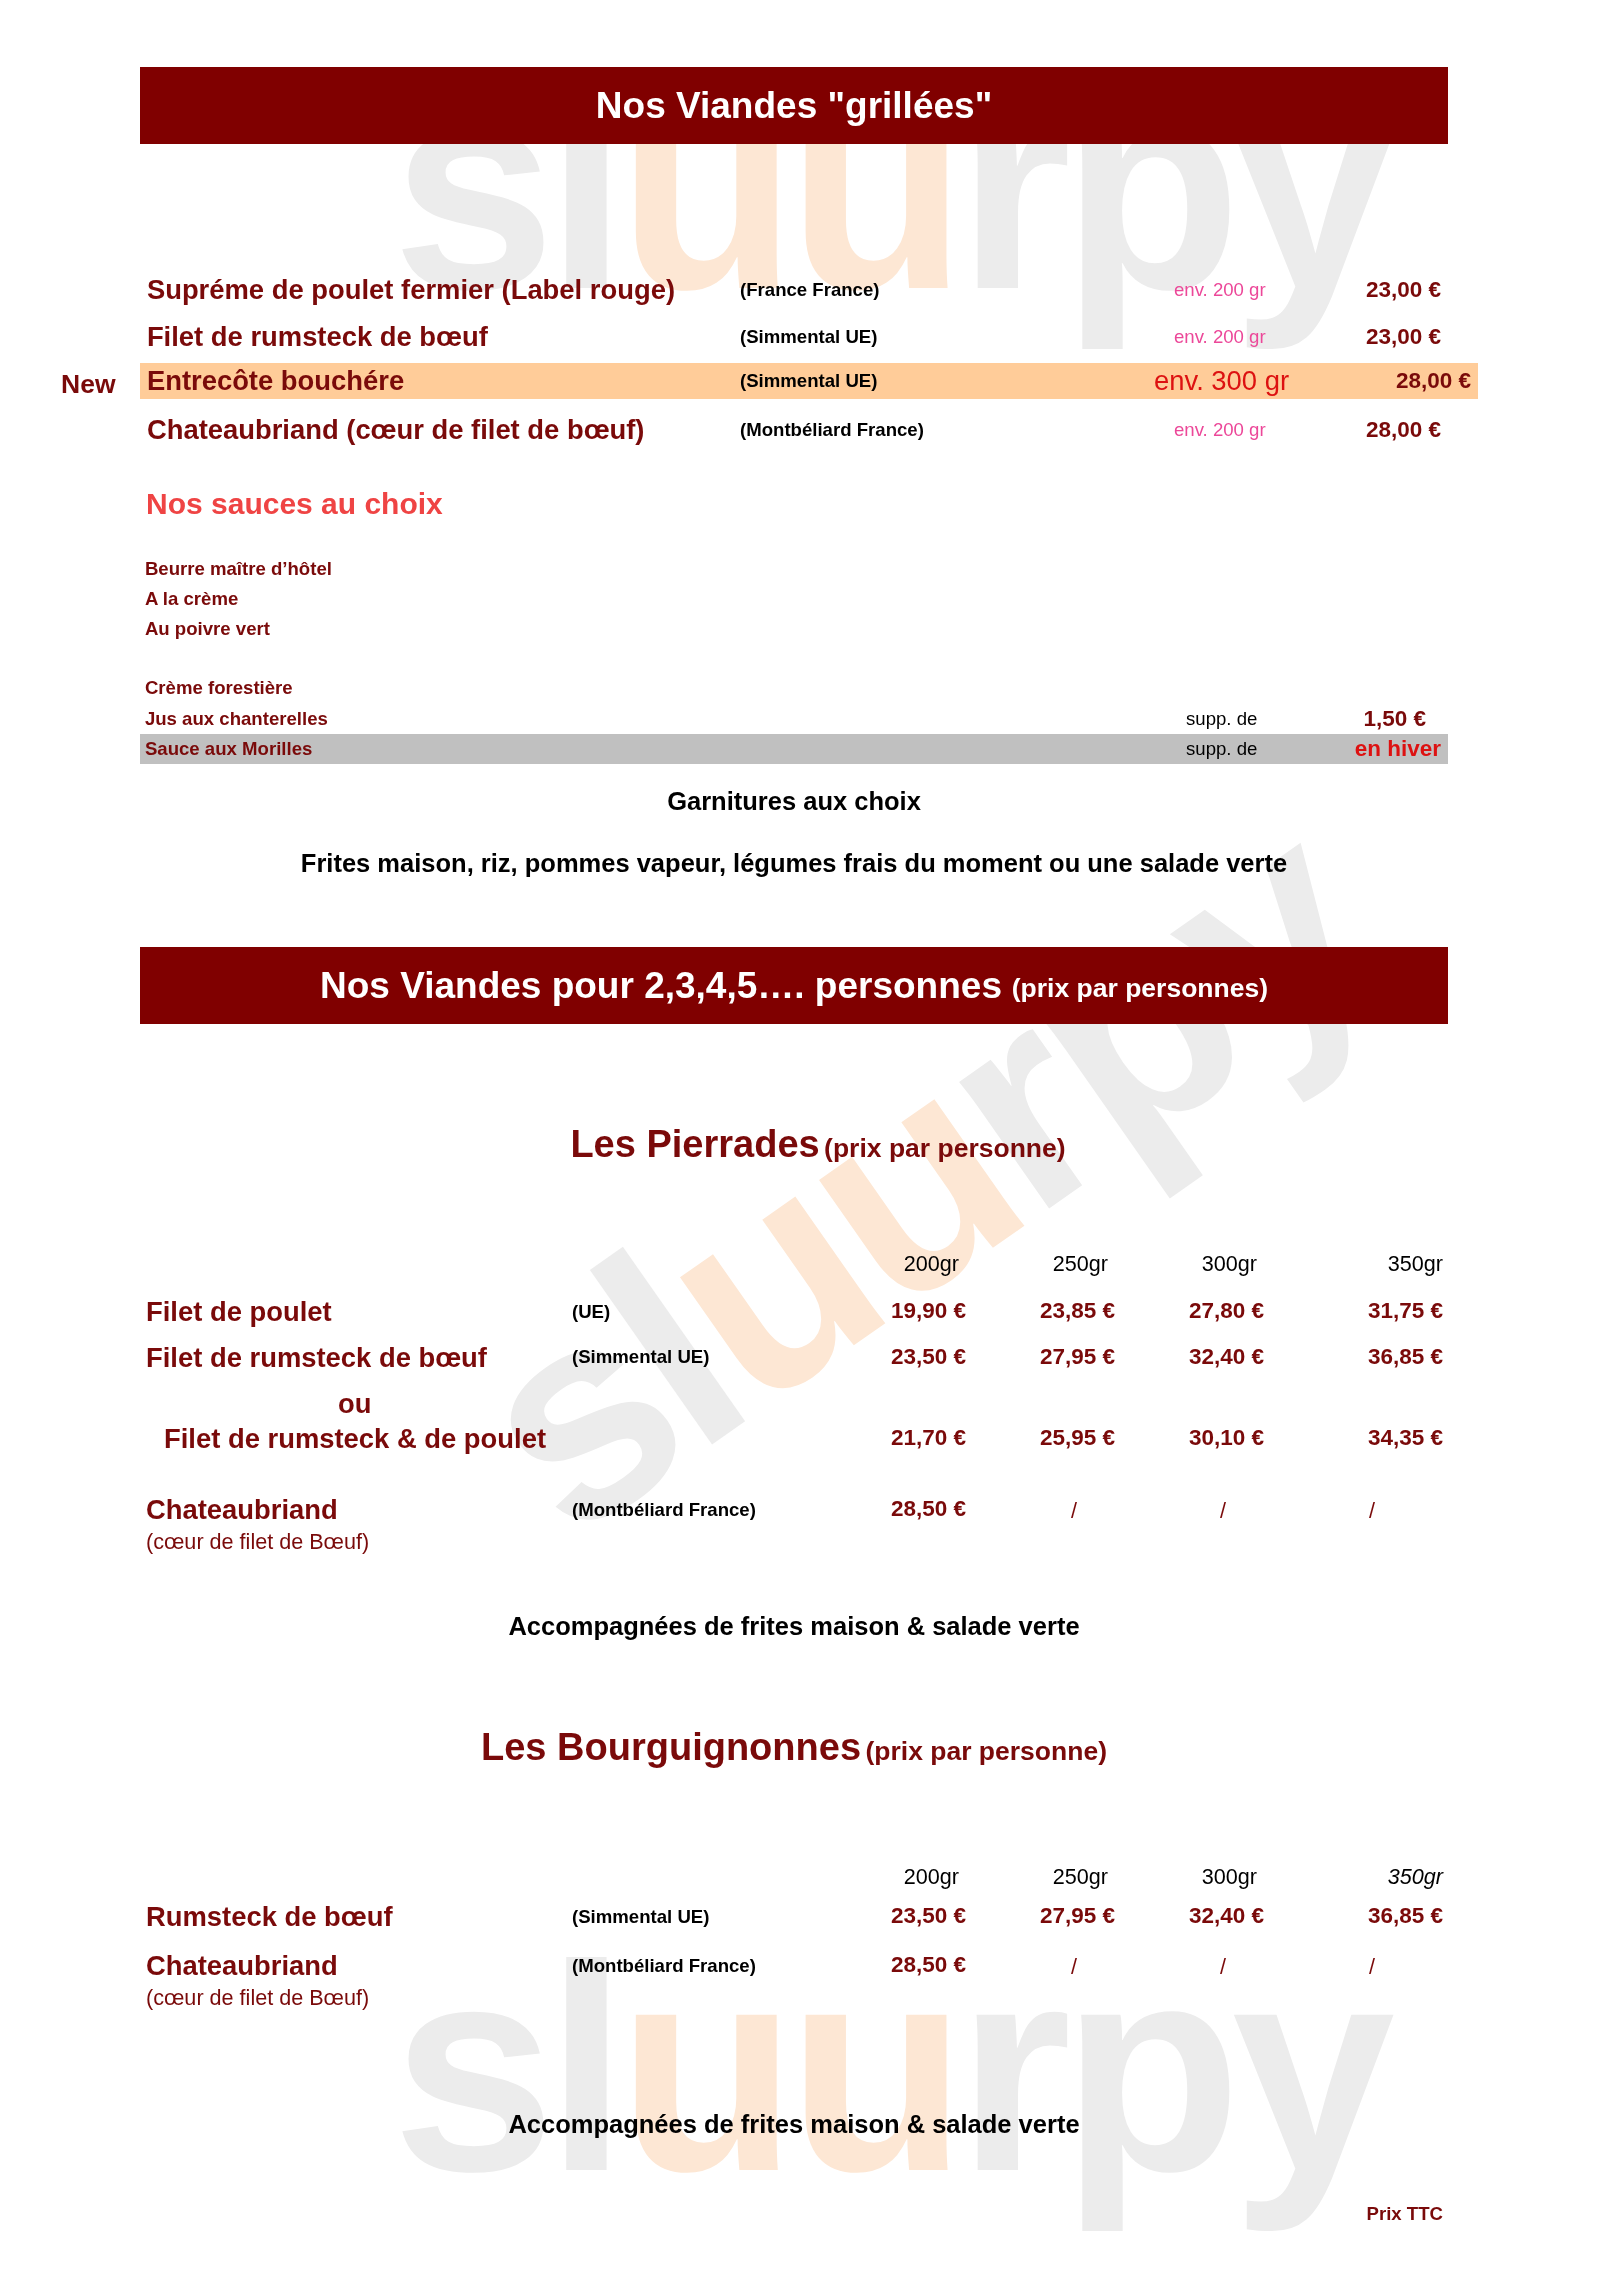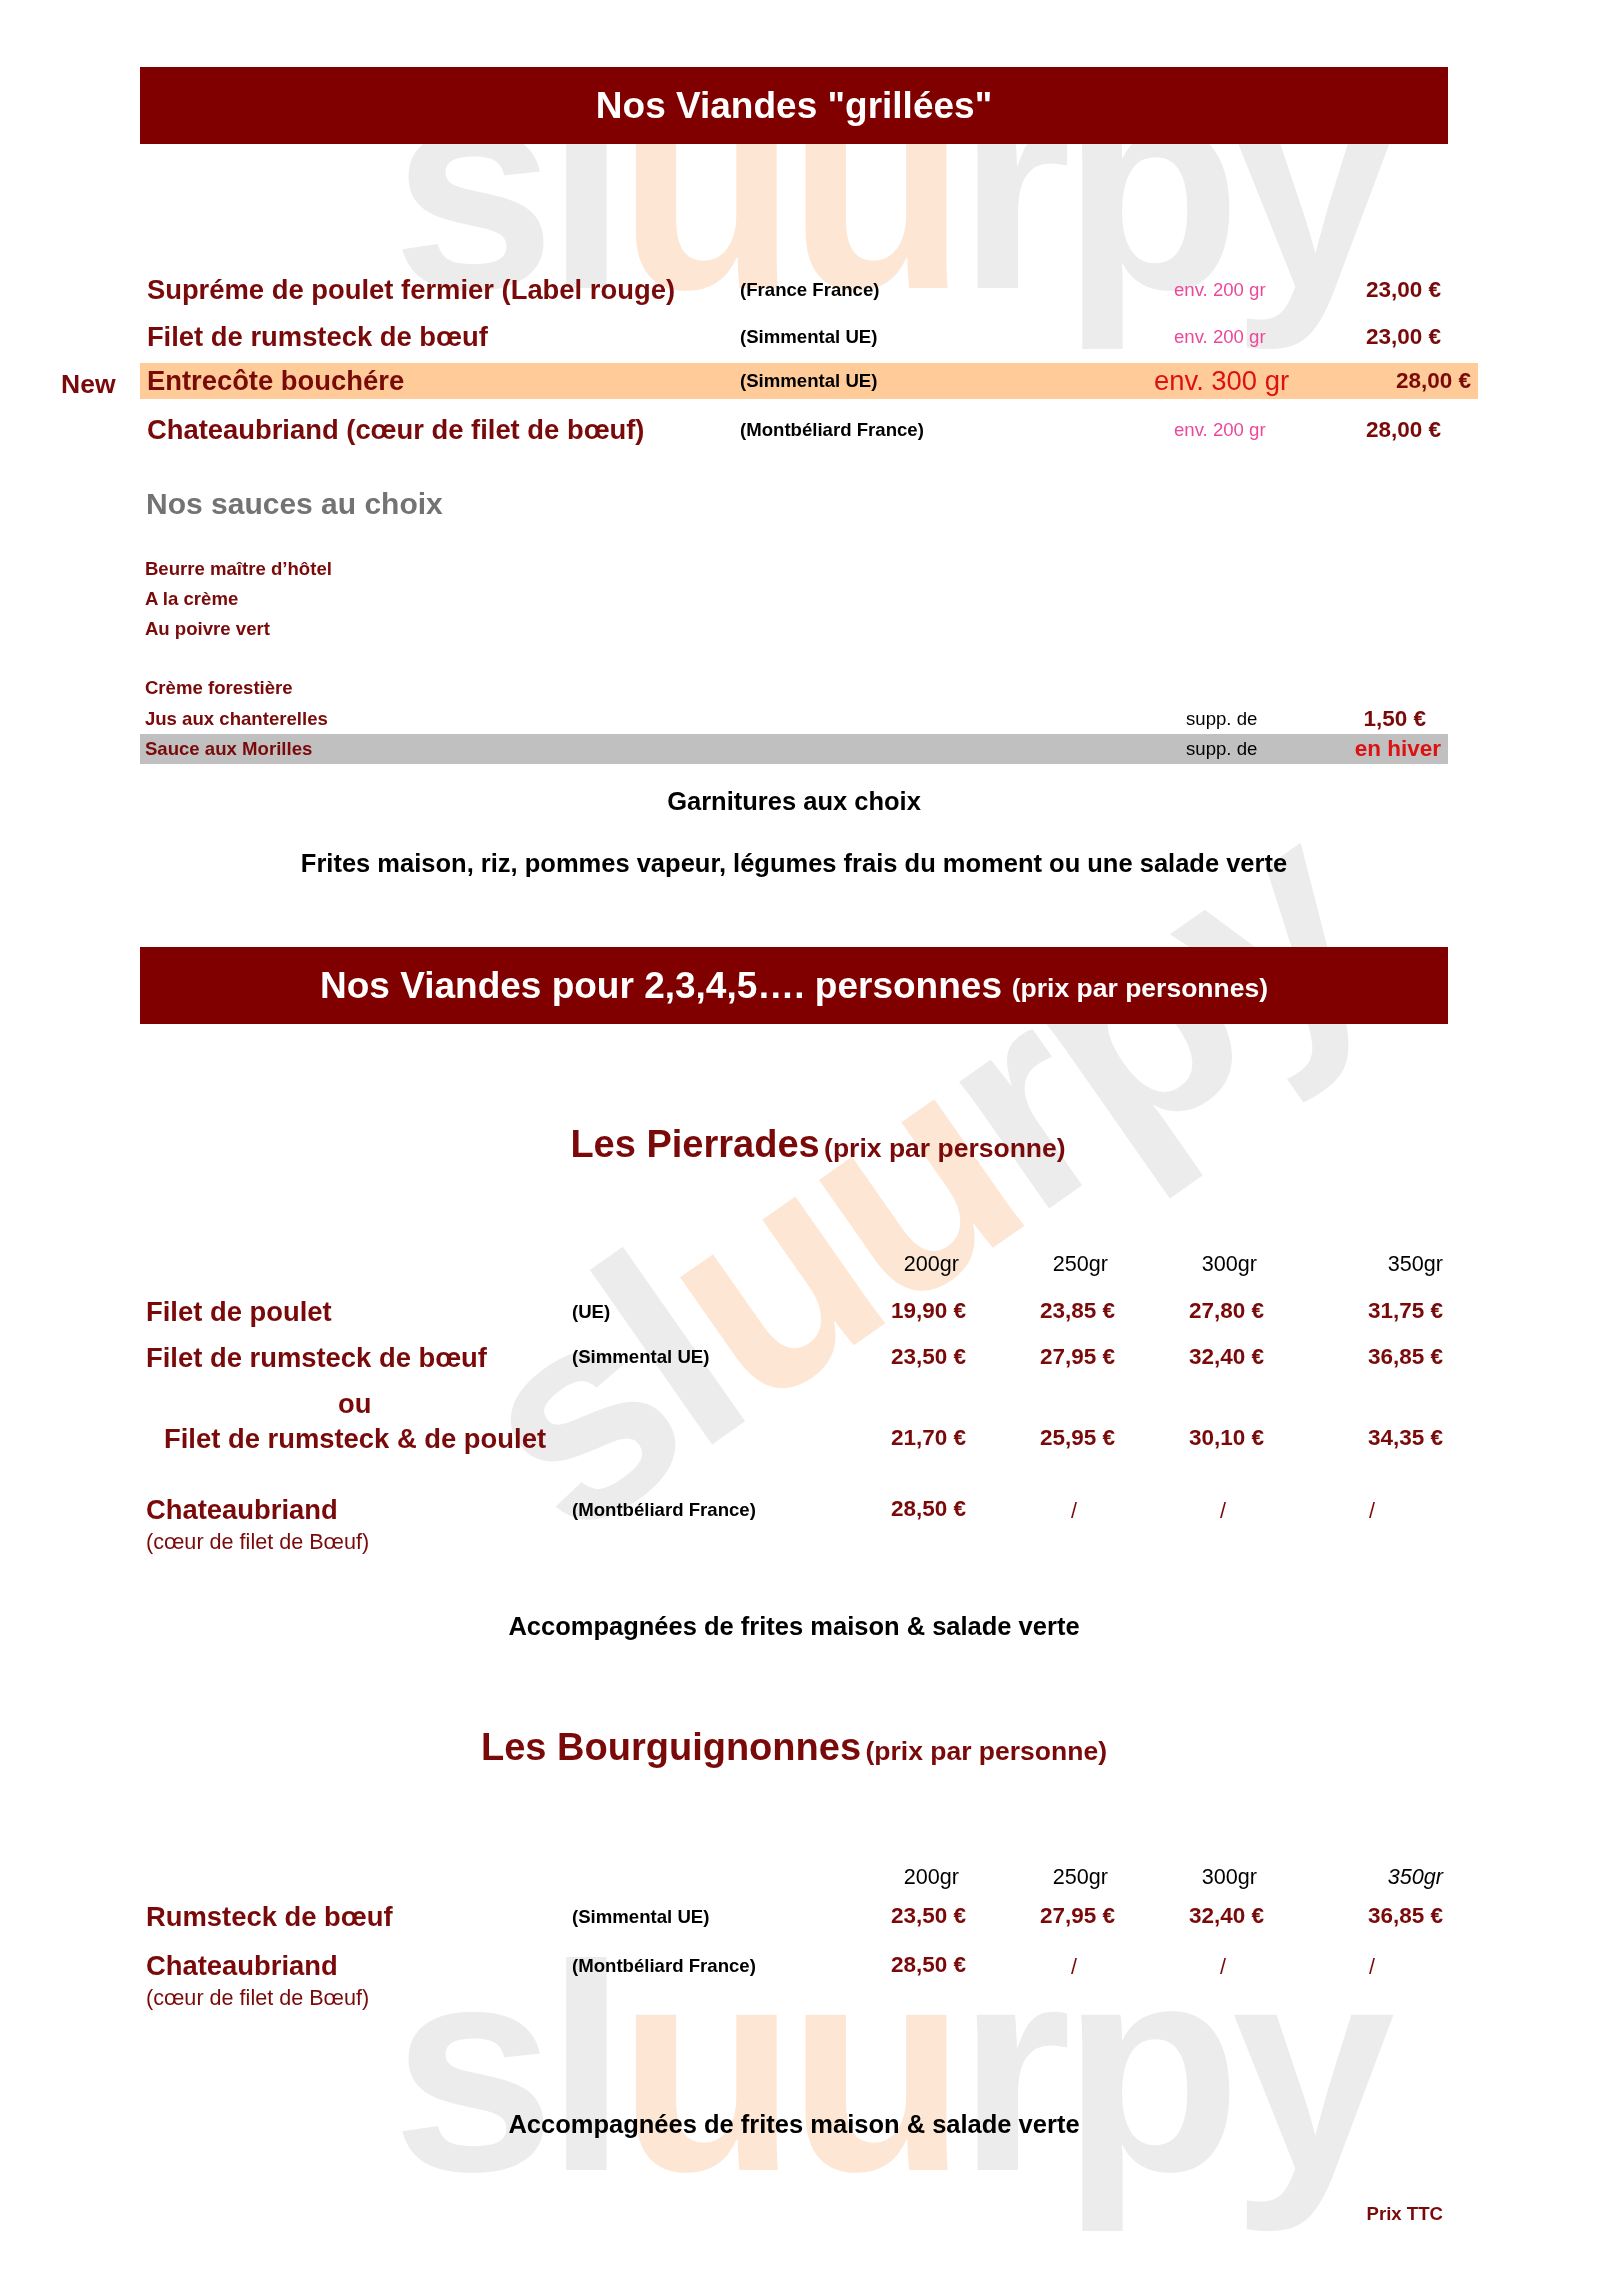--- a/index.html
+++ b/index.html
@@ -65,21 +65,21 @@
     <span style="left:1014px; font-size:27.4px; color:#dd1111;">env. 300 gr</span>
     <span class="price" style="right:6.9px;">28,00 €</span>
   </div>
   <div class="row" style="top:410px;">
     <span class="item-name" style="left:6.9px;">Chateaubriand (cœur de filet de bœuf)</span>
     <span class="origin" style="left:600px;">(Montbéliard France)</span>
     <span class="weight" style="left:1034px;">env. 200 gr</span>
     <span class="price" style="right:6.9px;">28,00 €</span>
   </div>
 
-  <div class="abs" style="left:146px; top:487px; font-weight:bold; font-size:30px; color:#737373;">Nos sauces au choix</div>
+  <div class="abs" style="left:146px; top:487px; font-weight:bold; font-size:30px; color:#ef4444;">Nos sauces au choix</div>
 
   <div class="sauce" style="top:554px;">
       <span class="sauce-name">Beurre maître d’hôtel</span>
     </div>
   <div class="sauce" style="top:584px;">
       <span class="sauce-name">A la crème</span>
     </div>
   <div class="sauce" style="top:614px;">
       <span class="sauce-name">Au poivre vert</span>
     </div>

